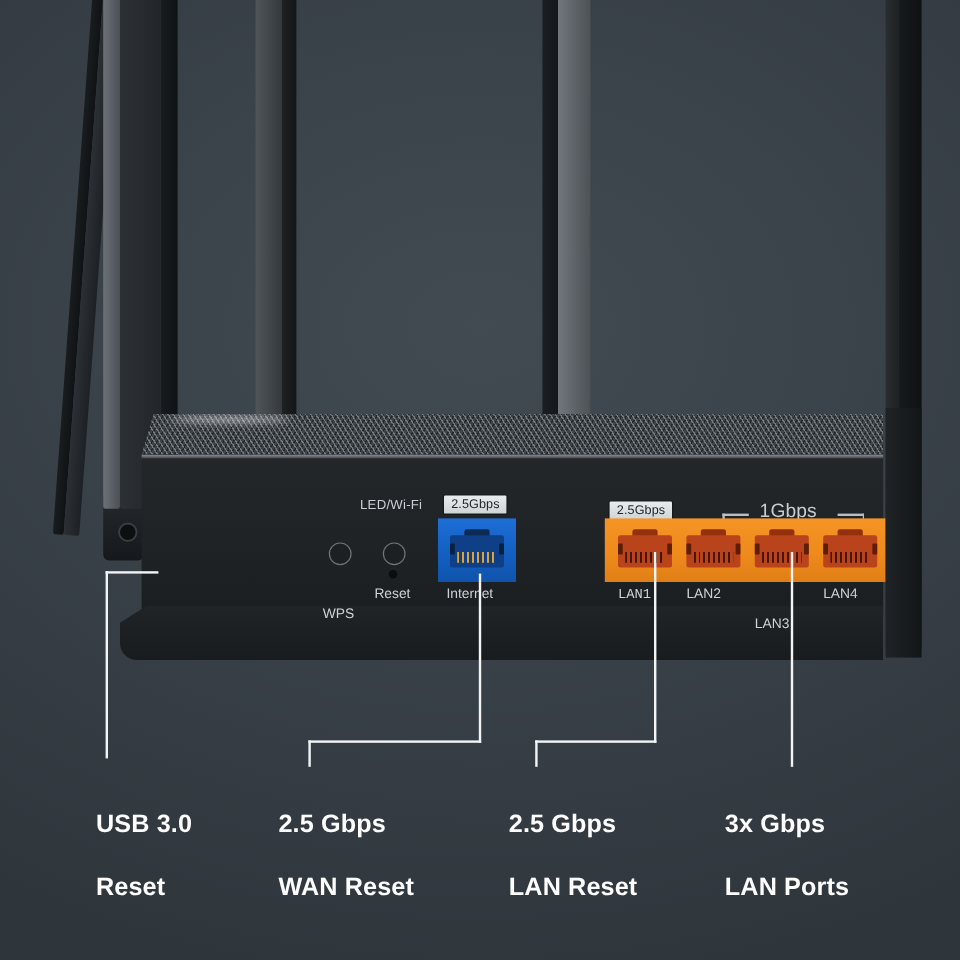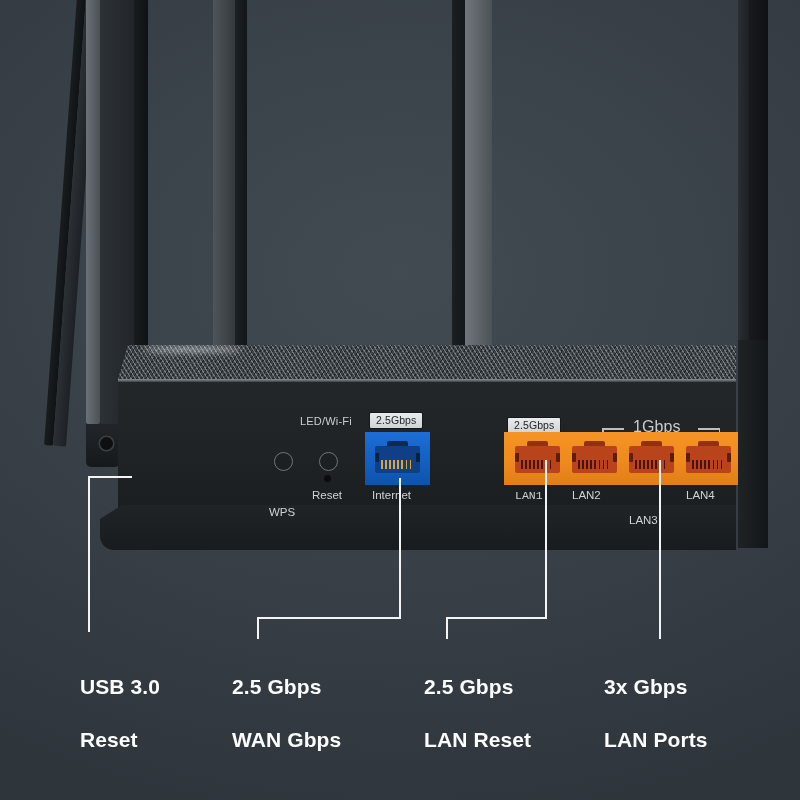--- a/index.html
+++ b/index.html
@@ -197,21 +197,21 @@
 
   <div class="lead" style="left:659px;top:460px;width:2px;height:179px;"></div>
 
   <div class="caption" style="left:80px;top:648px;">
     <span>USB 3.0</span><br>
     <span>Reset</span>
   </div>
 
   <div class="caption" style="left:232px;top:648px;">
     <span>2.5 Gbps</span><br>
-    <span>WAN Gbps</span>
+    <span>WAN Reset</span>
   </div>
 
   <div class="caption" style="left:424px;top:648px;">
     <span>2.5 Gbps</span><br>
     <span>LAN Reset</span>
   </div>
 
   <div class="caption" style="left:604px;top:648px;">
     <span>3x Gbps</span><br>
     <span>LAN Ports</span>

